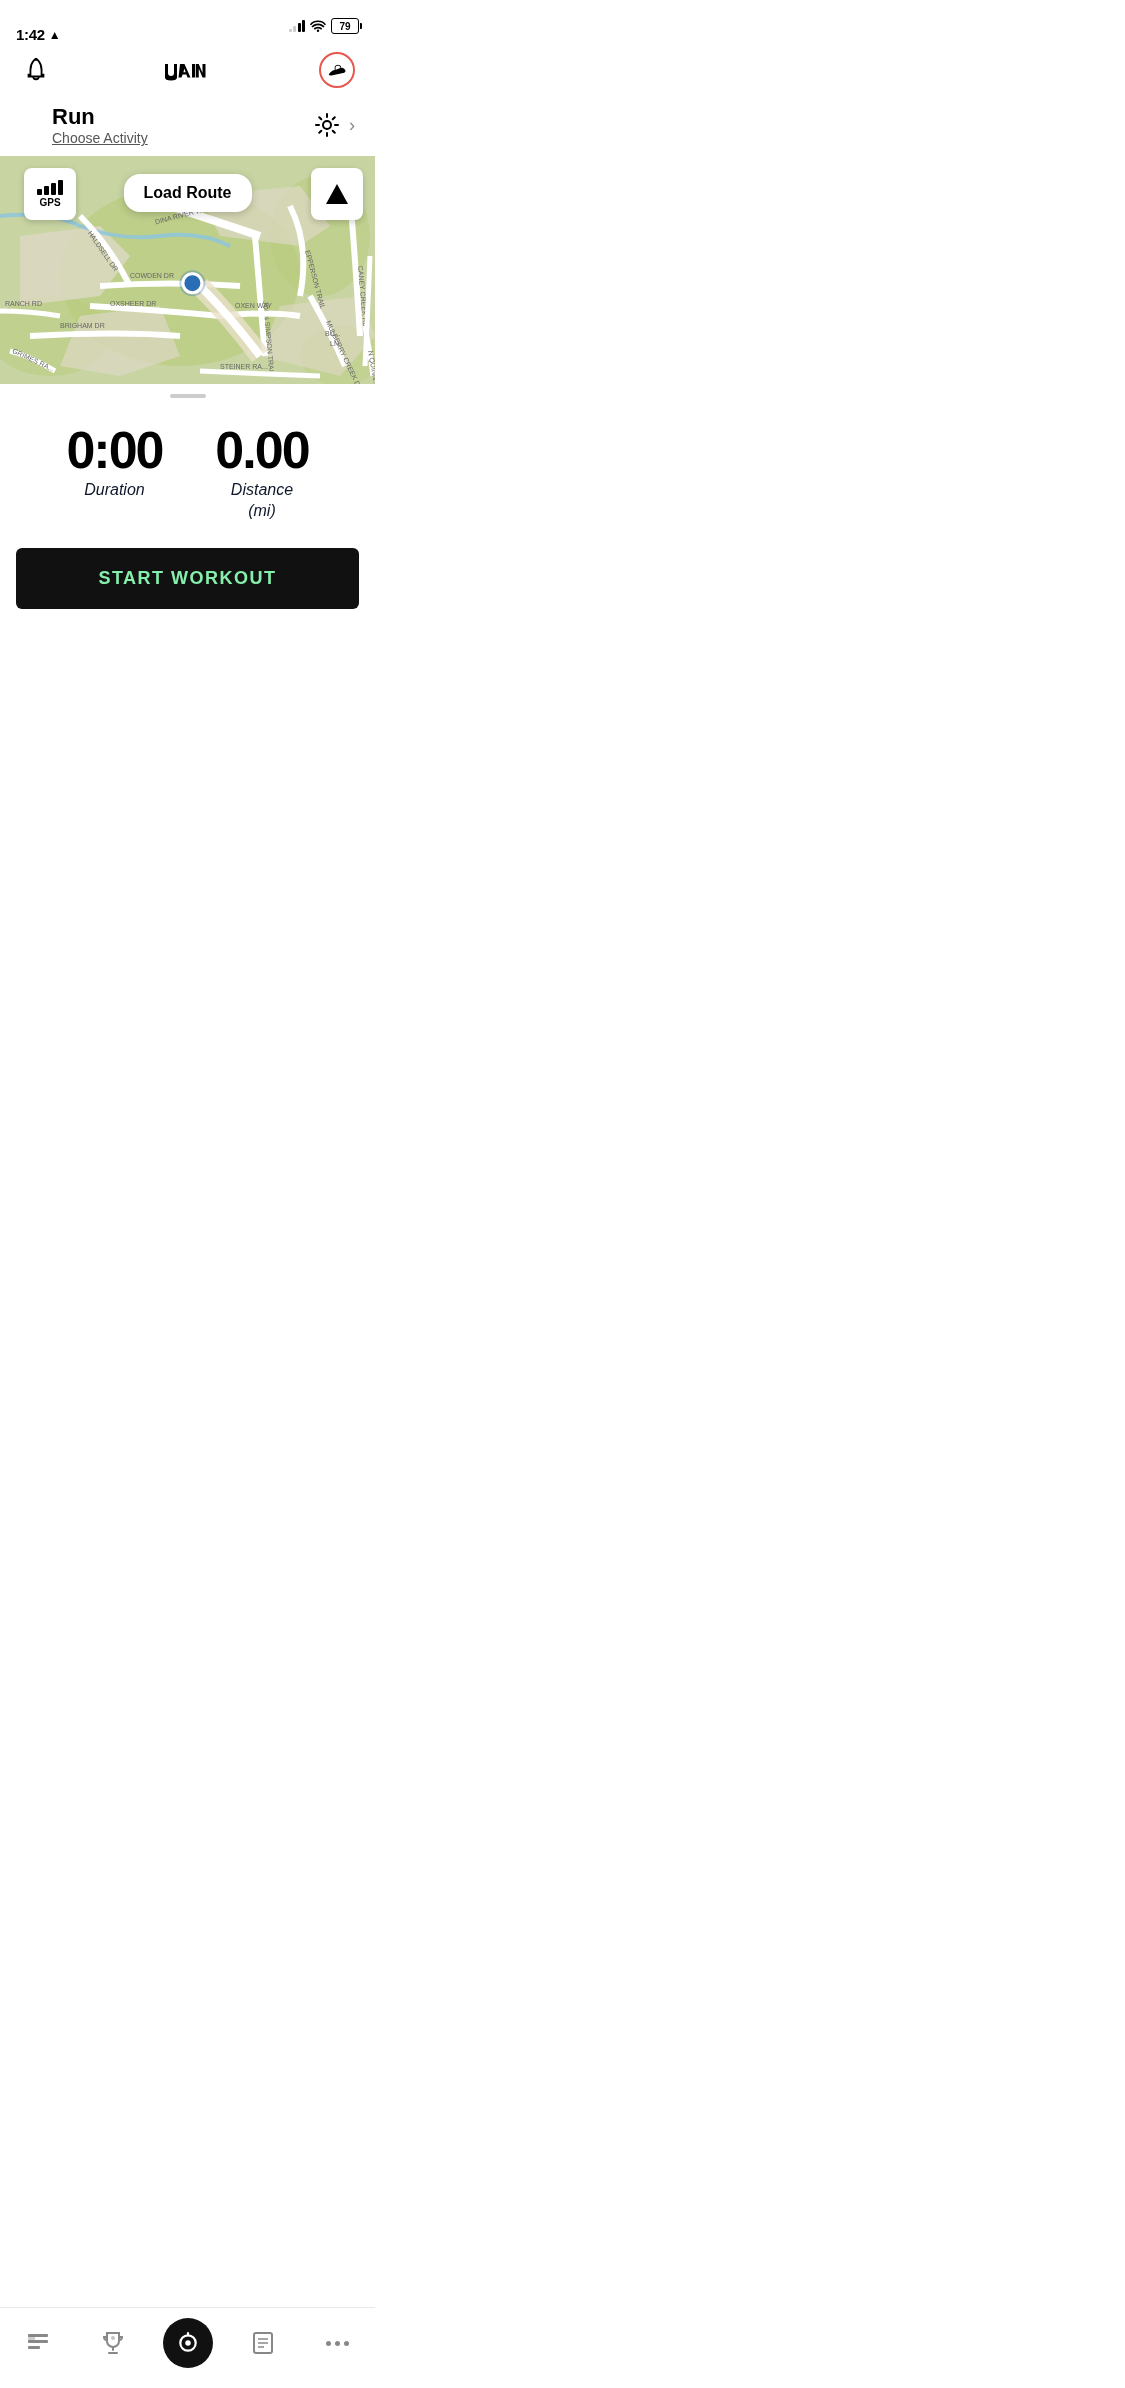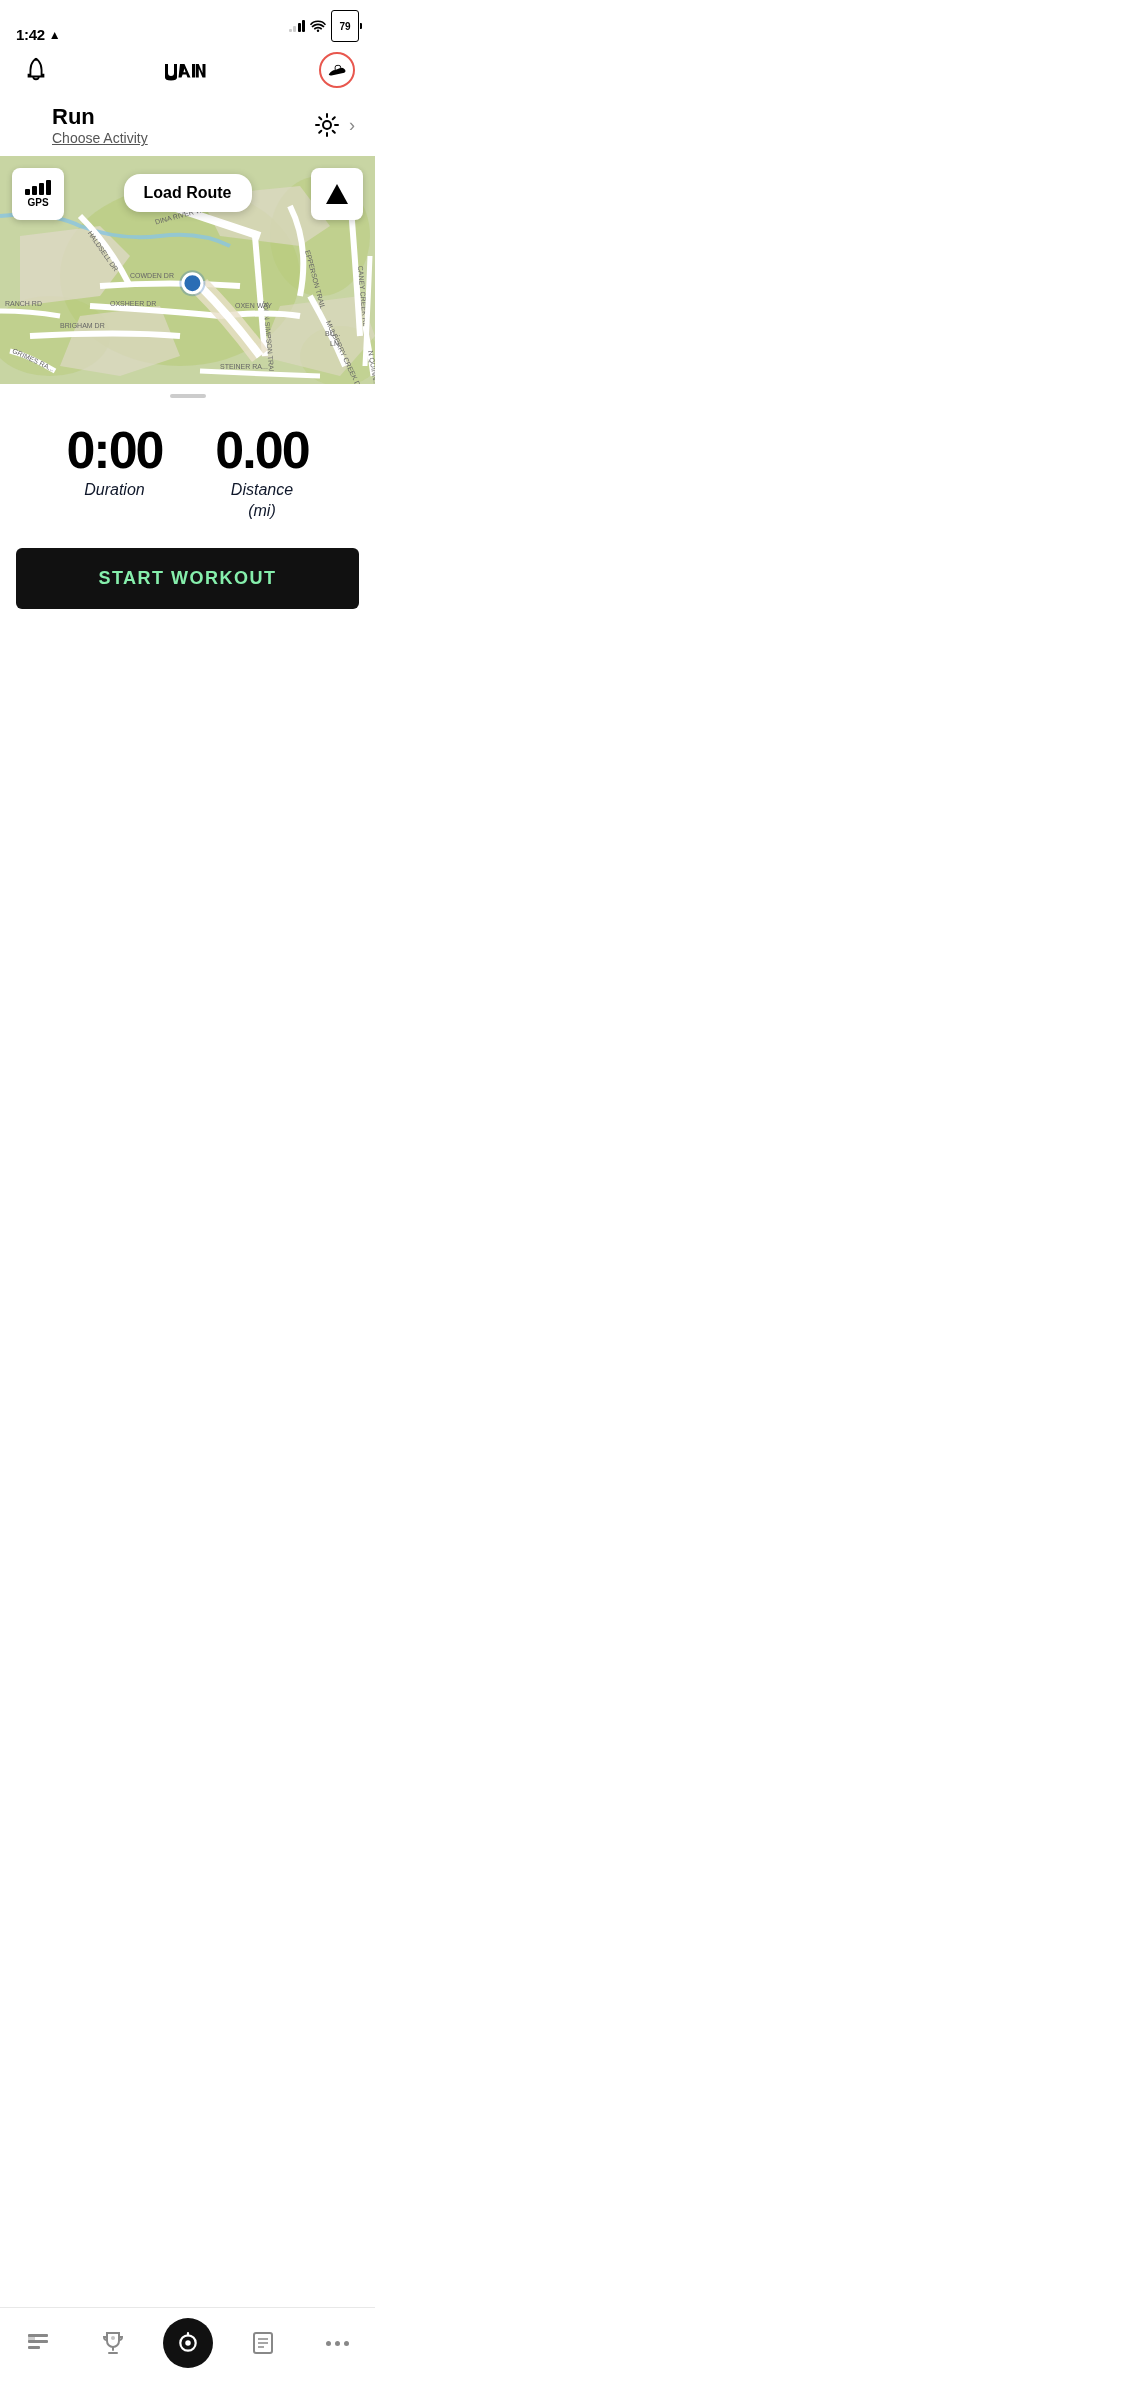--- a/index.html
+++ b/index.html
@@ -53,21 +53,21 @@
     .battery-box {
       display: flex;
       align-items: center;
       justify-content: center;
       border: 1.5px solid #000;
       border-radius: 3px;
       padding: 1px 3px;
       font-size: 10px;
       font-weight: 600;
       position: relative;
-      height: 32px;
+      height: 16px;
       min-width: 28px;
     }
     .battery-box::after {
       content: '';
       position: absolute;
       right: -4px;
       top: 50%;
       transform: translateY(-50%);
       width: 2px;
       height: 6px;
@@ -143,21 +143,21 @@
       width: 375px;
       height: 228px;
       background: #c8d5a3;
       position: relative;
       overflow: hidden;
     }
     
     .map-gps-btn {
       position: absolute;
       top: 12px;
-      left: 12px;
+      left: 24px;
       width: 52px;
       height: 52px;
       background: #fff;
       border-radius: 8px;
       display: flex;
       flex-direction: column;
       align-items: center;
       justify-content: center;
       box-shadow: 0 2px 6px rgba(0,0,0,0.2);
       gap: 2px;

